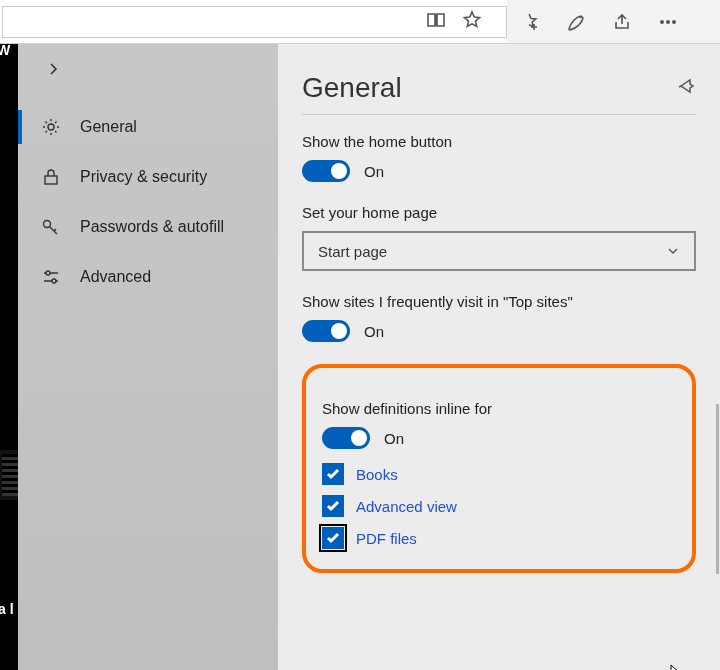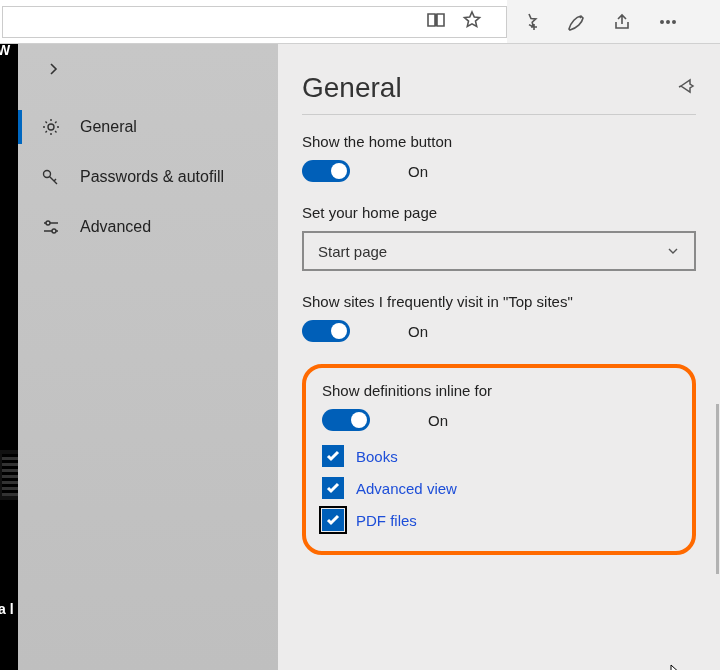--- a/index.html
+++ b/index.html
@@ -45,35 +45,35 @@
     content:""; position:absolute; left:0; top:8px; bottom:8px; width:4px; background:#0067c0;
   }
   .side-item .ic { width:22px; height:22px; margin-right:18px; display:flex; align-items:center; justify-content:center;}
   .content {
     flex:1; background:#edecec; padding: 28px 24px 0 24px; position:relative; overflow:hidden;
   }
   .page-head { display:flex; align-items:center; justify-content:space-between; margin-bottom:10px;}
   .page-head h1 { font-weight:400; font-size:28px; color:#333; }
   .hr { border:none; border-top:1px solid #ccc; margin-bottom:18px;}
   .sect-label { font-size:15px; font-weight:400; color:#222; margin-bottom:10px; }
-  .toggle-row { display:flex; align-items:center; margin-bottom:22px;gap:44px; }
+  .toggle-row { display:flex; align-items:center; margin-bottom:22px; }
   .toggle {
     width:48px; height:22px; background:#005fb8; border-radius:11px;
     position:relative; margin-right:14px;
   }
   .toggle::after { content:""; position:absolute; right:3px; top:3px; width:16px; height:16px; background:#fff; border-radius:50%; }
   .toggle-label { font-size:15px; color:#222; }
   .select-box {
     border:2px solid #8a8a8a; height:40px; display:flex; align-items:center;
     justify-content:space-between; padding:0 14px; font-size:15px; color:#333;
     background:#edecec; margin-top:2px; margin-bottom:22px;
   }
   .callout {
     border:4px solid #ff6a00; border-radius:20px;
-    padding: 14px 16px 20px 16px; margin-top:4px;
+    padding: 32px 16px 20px 16px; margin-top:4px;
   }
   .check-row { display:flex; align-items:center; margin: 8px 0 10px 0; }
   .chk {
     width:22px; height:22px; background:#005fb8; display:flex;
     align-items:center; justify-content:center; margin-right:12px;
   }
   .chk svg { stroke:#fff; stroke-width:3; fill:none; }
   .chk.focused { outline:2px solid #000; outline-offset:1px; }
   .check-label { font-size:15px; color:#1d4ed8; }
   .cursor { position:absolute; left:392px; top:620px; }
@@ -142,20 +142,29 @@
         <svg width="20" height="20" viewBox="0 0 20 20" fill="none" stroke="#333" stroke-width="1.4">
             <circle cx="10" cy="10" r="3"></circle>
             <path d="M10 2v2M10 16v2M2 10h2M16 10h2M4.5 4.5l1.4 1.4M14.1 14.1l1.4 1.4M4.5 15.5l1.4-1.4M14.1 5.9l1.4-1.4"></path>
           </svg>
       </span>
       <span>General</span>
     </div>
     <div class="side-item">
       <span class="ic">
         <svg width="20" height="20" viewBox="0 0 20 20" fill="none" stroke="#333" stroke-width="1.4">
+            <rect x="4" y="9" width="12" height="8"></rect>
+            <path d="M7 9V6a3 3 0 016 0v3"></path>
+          </svg>
+      </span>
+      <span>Privacy &amp; security</span>
+    </div>
+    <div class="side-item">
+      <span class="ic">
+        <svg width="20" height="20" viewBox="0 0 20 20" fill="none" stroke="#333" stroke-width="1.4">
             <circle cx="6" cy="7" r="3.5"></circle>
             <path d="M8.5 9.5L16 17M13 14l2-2"></path>
           </svg>
       </span>
       <span>Passwords &amp; autofill</span>
     </div>
     <div class="side-item">
       <span class="ic">
         <svg width="20" height="20" viewBox="0 0 20 20" fill="none" stroke="#333" stroke-width="1.4">
             <path d="M3 6h14M3 14h14"></path>

